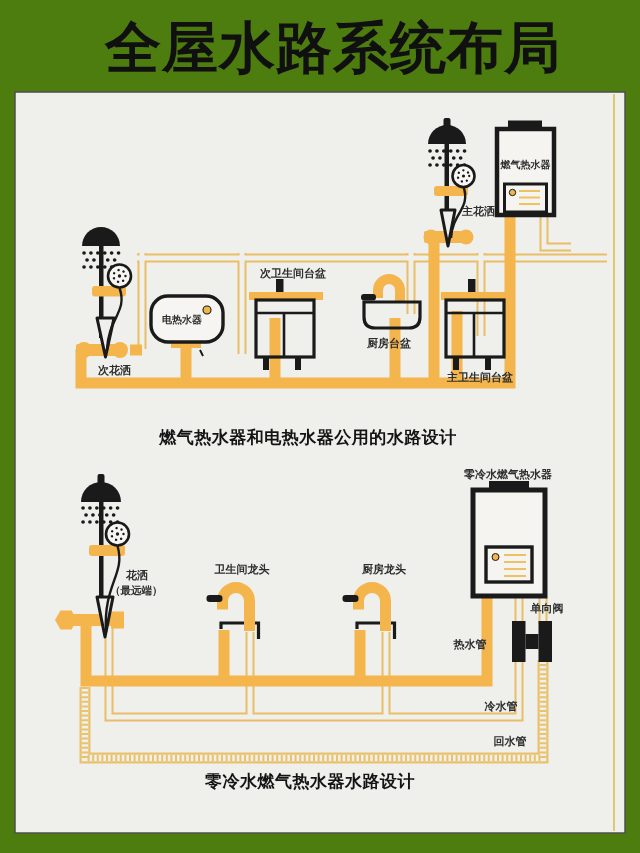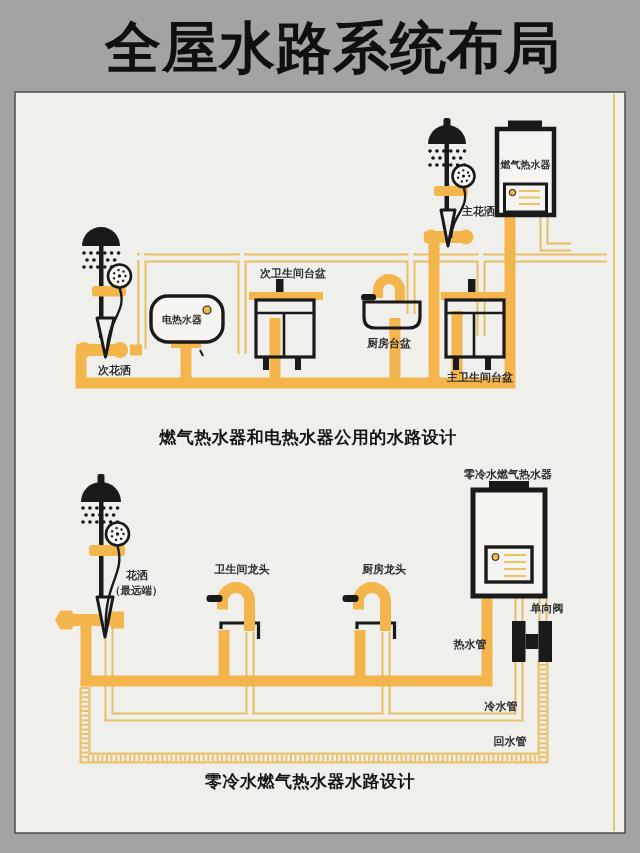--- a/index.html
+++ b/index.html
@@ -1,16 +1,16 @@
 <!DOCTYPE html>
 <html><head>
 <meta charset="utf-8">
 <style>
   html,body{margin:0;padding:0;background:#ffffff;}
-  .stage{position:relative;width:640px;height:853px;background:#a3a3a3;overflow:hidden;
+  .stage{position:relative;width:640px;height:853px;background:#4d7c0f;overflow:hidden;
          font-family:"Liberation Sans","DejaVu Sans",sans-serif;}
   svg{display:block;}
   text{font-family:"Liberation Sans","DejaVu Sans",sans-serif;}
   .title-t{font-size:56px;font-weight:900;fill:#101010;letter-spacing:1px;}
   .caption-t{font-size:17px;font-weight:800;fill:#141414;letter-spacing:.5px;}
   .lbl{font-size:11px;font-weight:600;fill:#2e2e2e;}
   .lbl-s{font-size:10.5px;font-weight:600;fill:#2e2e2e;}
   .lbl-in{font-size:10px;font-weight:600;fill:#2e2e2e;}
 </style>
 </head>

